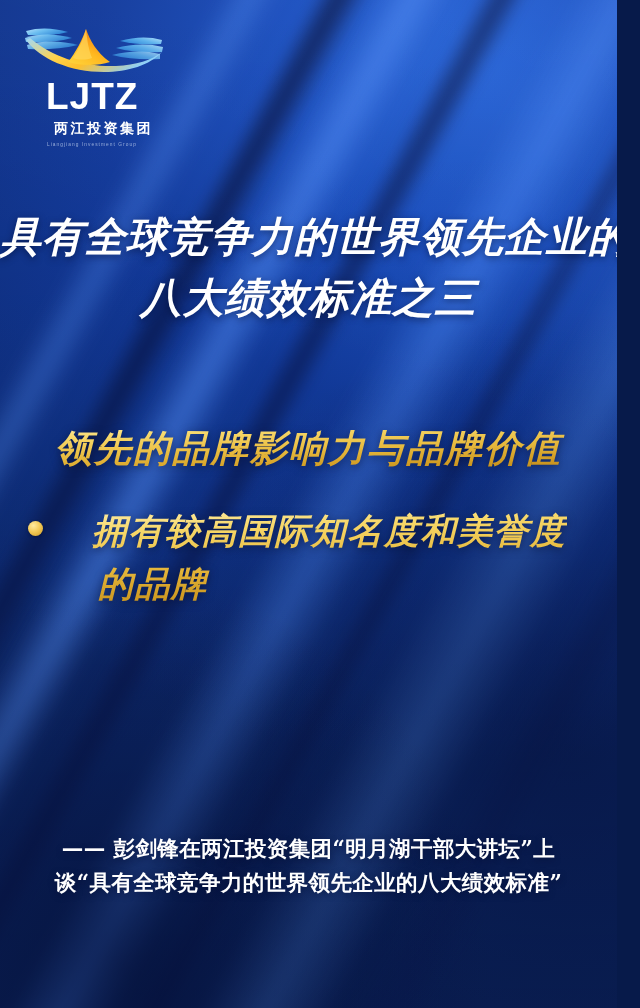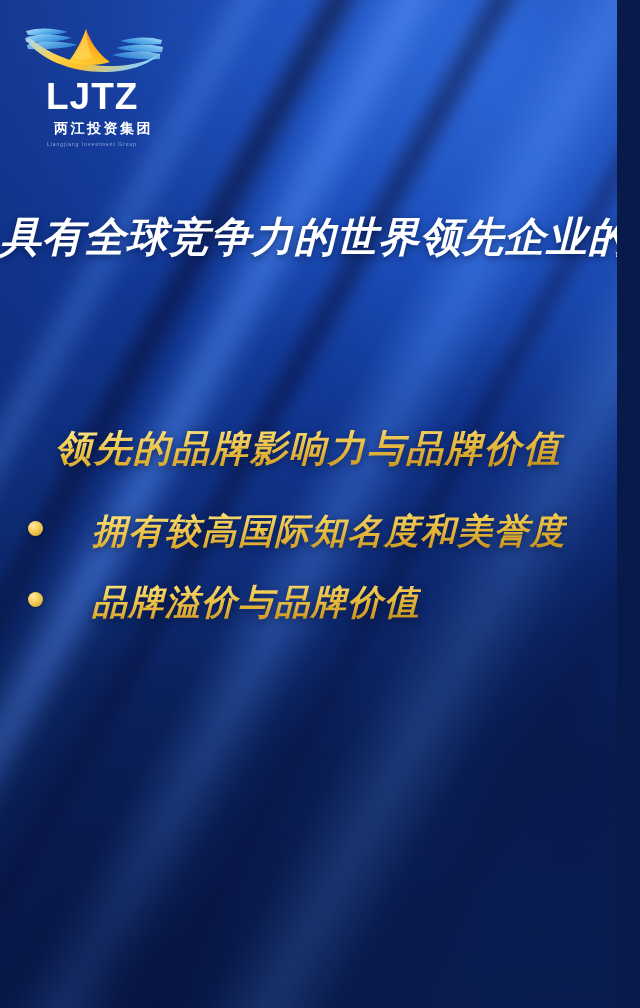--- a/index.html
+++ b/index.html
@@ -233,38 +233,36 @@
       <path d="M62 11 C63 20 64 30 68 40 C62 42 55 42 49 40
                C55 31 59 21 62 11 Z" fill="#ffd860" opacity=".65"></path>
     </svg>
     <div class="logo-word">LJTZ</div>
     <div class="logo-cn">两江投资集团</div>
     <div class="logo-en">Liangjiang Investment Group</div>
   </div>
 
   <div class="title">
     <span class="l1">具有全球竞争力的世界领先企业的</span>
+    <span class="l2">八大绩效标准之三</span>
   </div>
 
   <div class="gold gold-heading">领先的品牌影响力与品牌价值</div>
 
   <div class="bullets">
 
     <div class="bullet-row">
       <span class="dot"></span>
       <span class="gold bullet-text">
         <span>拥有较高国际知名度和美誉度</span>
+        <span class="wrap2">的品牌</span>
       </span>
     </div>
 
-    <div class="bullet-row">
-      <span class="dot"></span>
-      <span class="gold bullet-text">
-        <span>品牌溢价与品牌价值</span>
-      </span>
-    </div>
 
   </div>
 
   <div class="footer">
+    <span class="fl">—— 彭剑锋在两江投资集团“明月湖干部大讲坛”上</span>
+    <span class="fl">谈“具有全球竞争力的世界领先企业的八大绩效标准”</span>
   </div>
 
 </div>
 
 </body></html>

